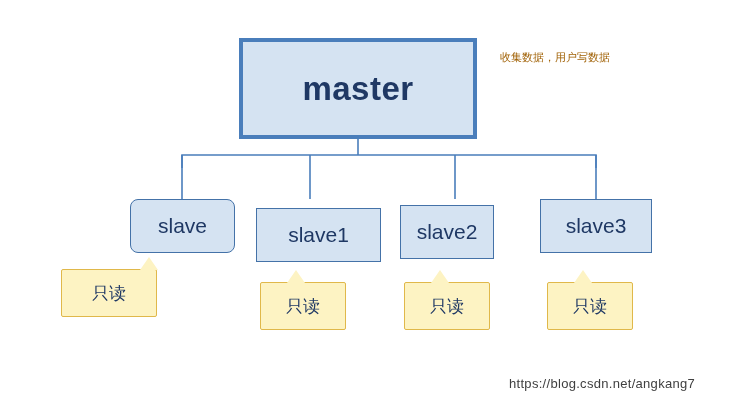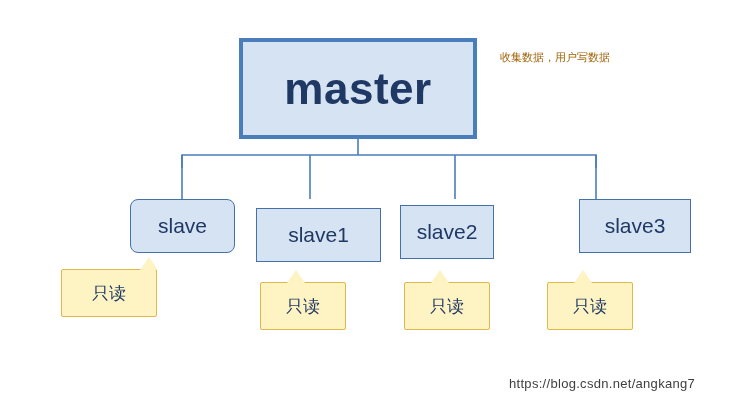--- a/index.html
+++ b/index.html
@@ -37,34 +37,34 @@
     background: #d5e3f2;
     border: 1px solid #4472a8;
     color: #1f3864;
   }
   .node.master {
     left: 239px;
     top: 38px;
     width: 238px;
     height: 101px;
     border: 4px solid #4a7ebb;
-    font-size: 44px;
+    font-size: 33px;
     font-weight: bold;
     letter-spacing: 0.5px;
   }
   .node.slave {
     height: 54px;
     font-size: 21px;
     font-weight: normal;
     border-width: 1px;
   }
   .node.slave0 { left: 130px;  top: 199px; width: 105px; border-radius: 8px; }
   .node.slave1 { left: 256px;  top: 208px; width: 125px; }
   .node.slave2 { left: 400px;  top: 205px; width: 94px; }
-  .node.slave3 { left: 540px;  top: 199px; width: 112px; margin-left: 39px; }
+  .node.slave3 { left: 540px;  top: 199px; width: 112px; }
 
   .callout {
     position: absolute;
     box-sizing: border-box;
     background: #fdf3c3;
     border: 1px solid #e0b84a;
     color: #1f3864;
     font-size: 17px;
     display: flex;
     align-items: center;

